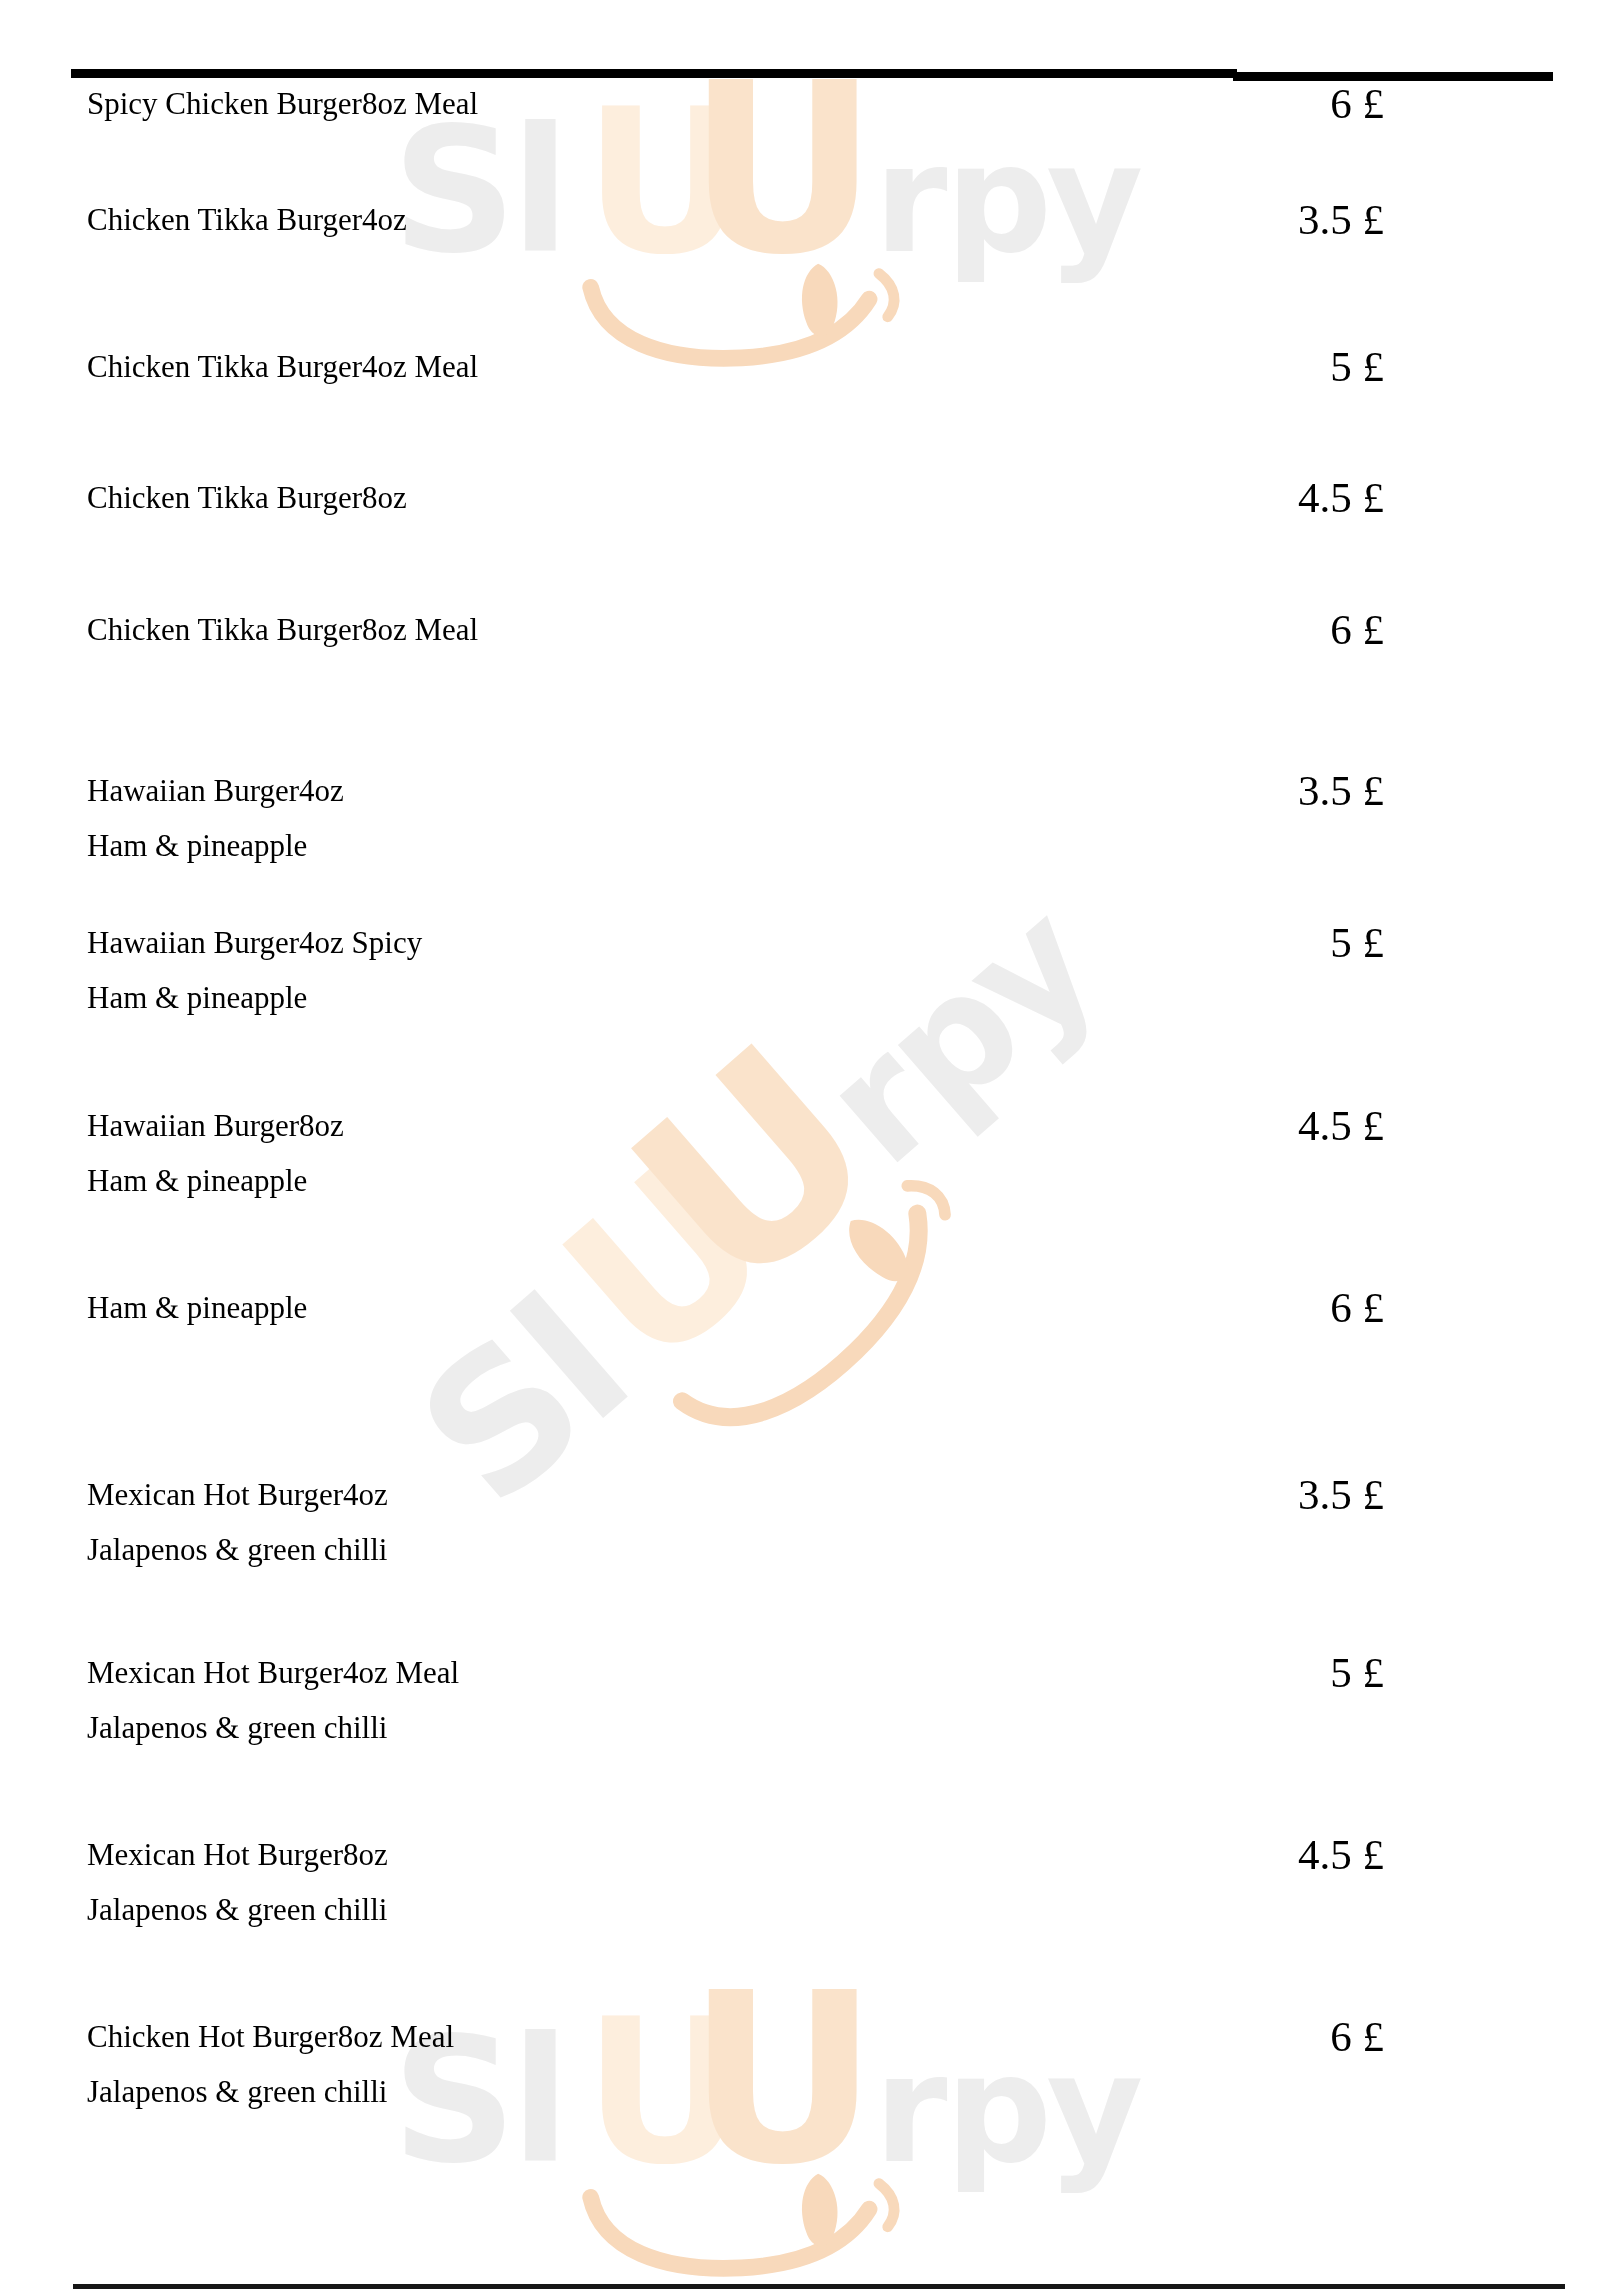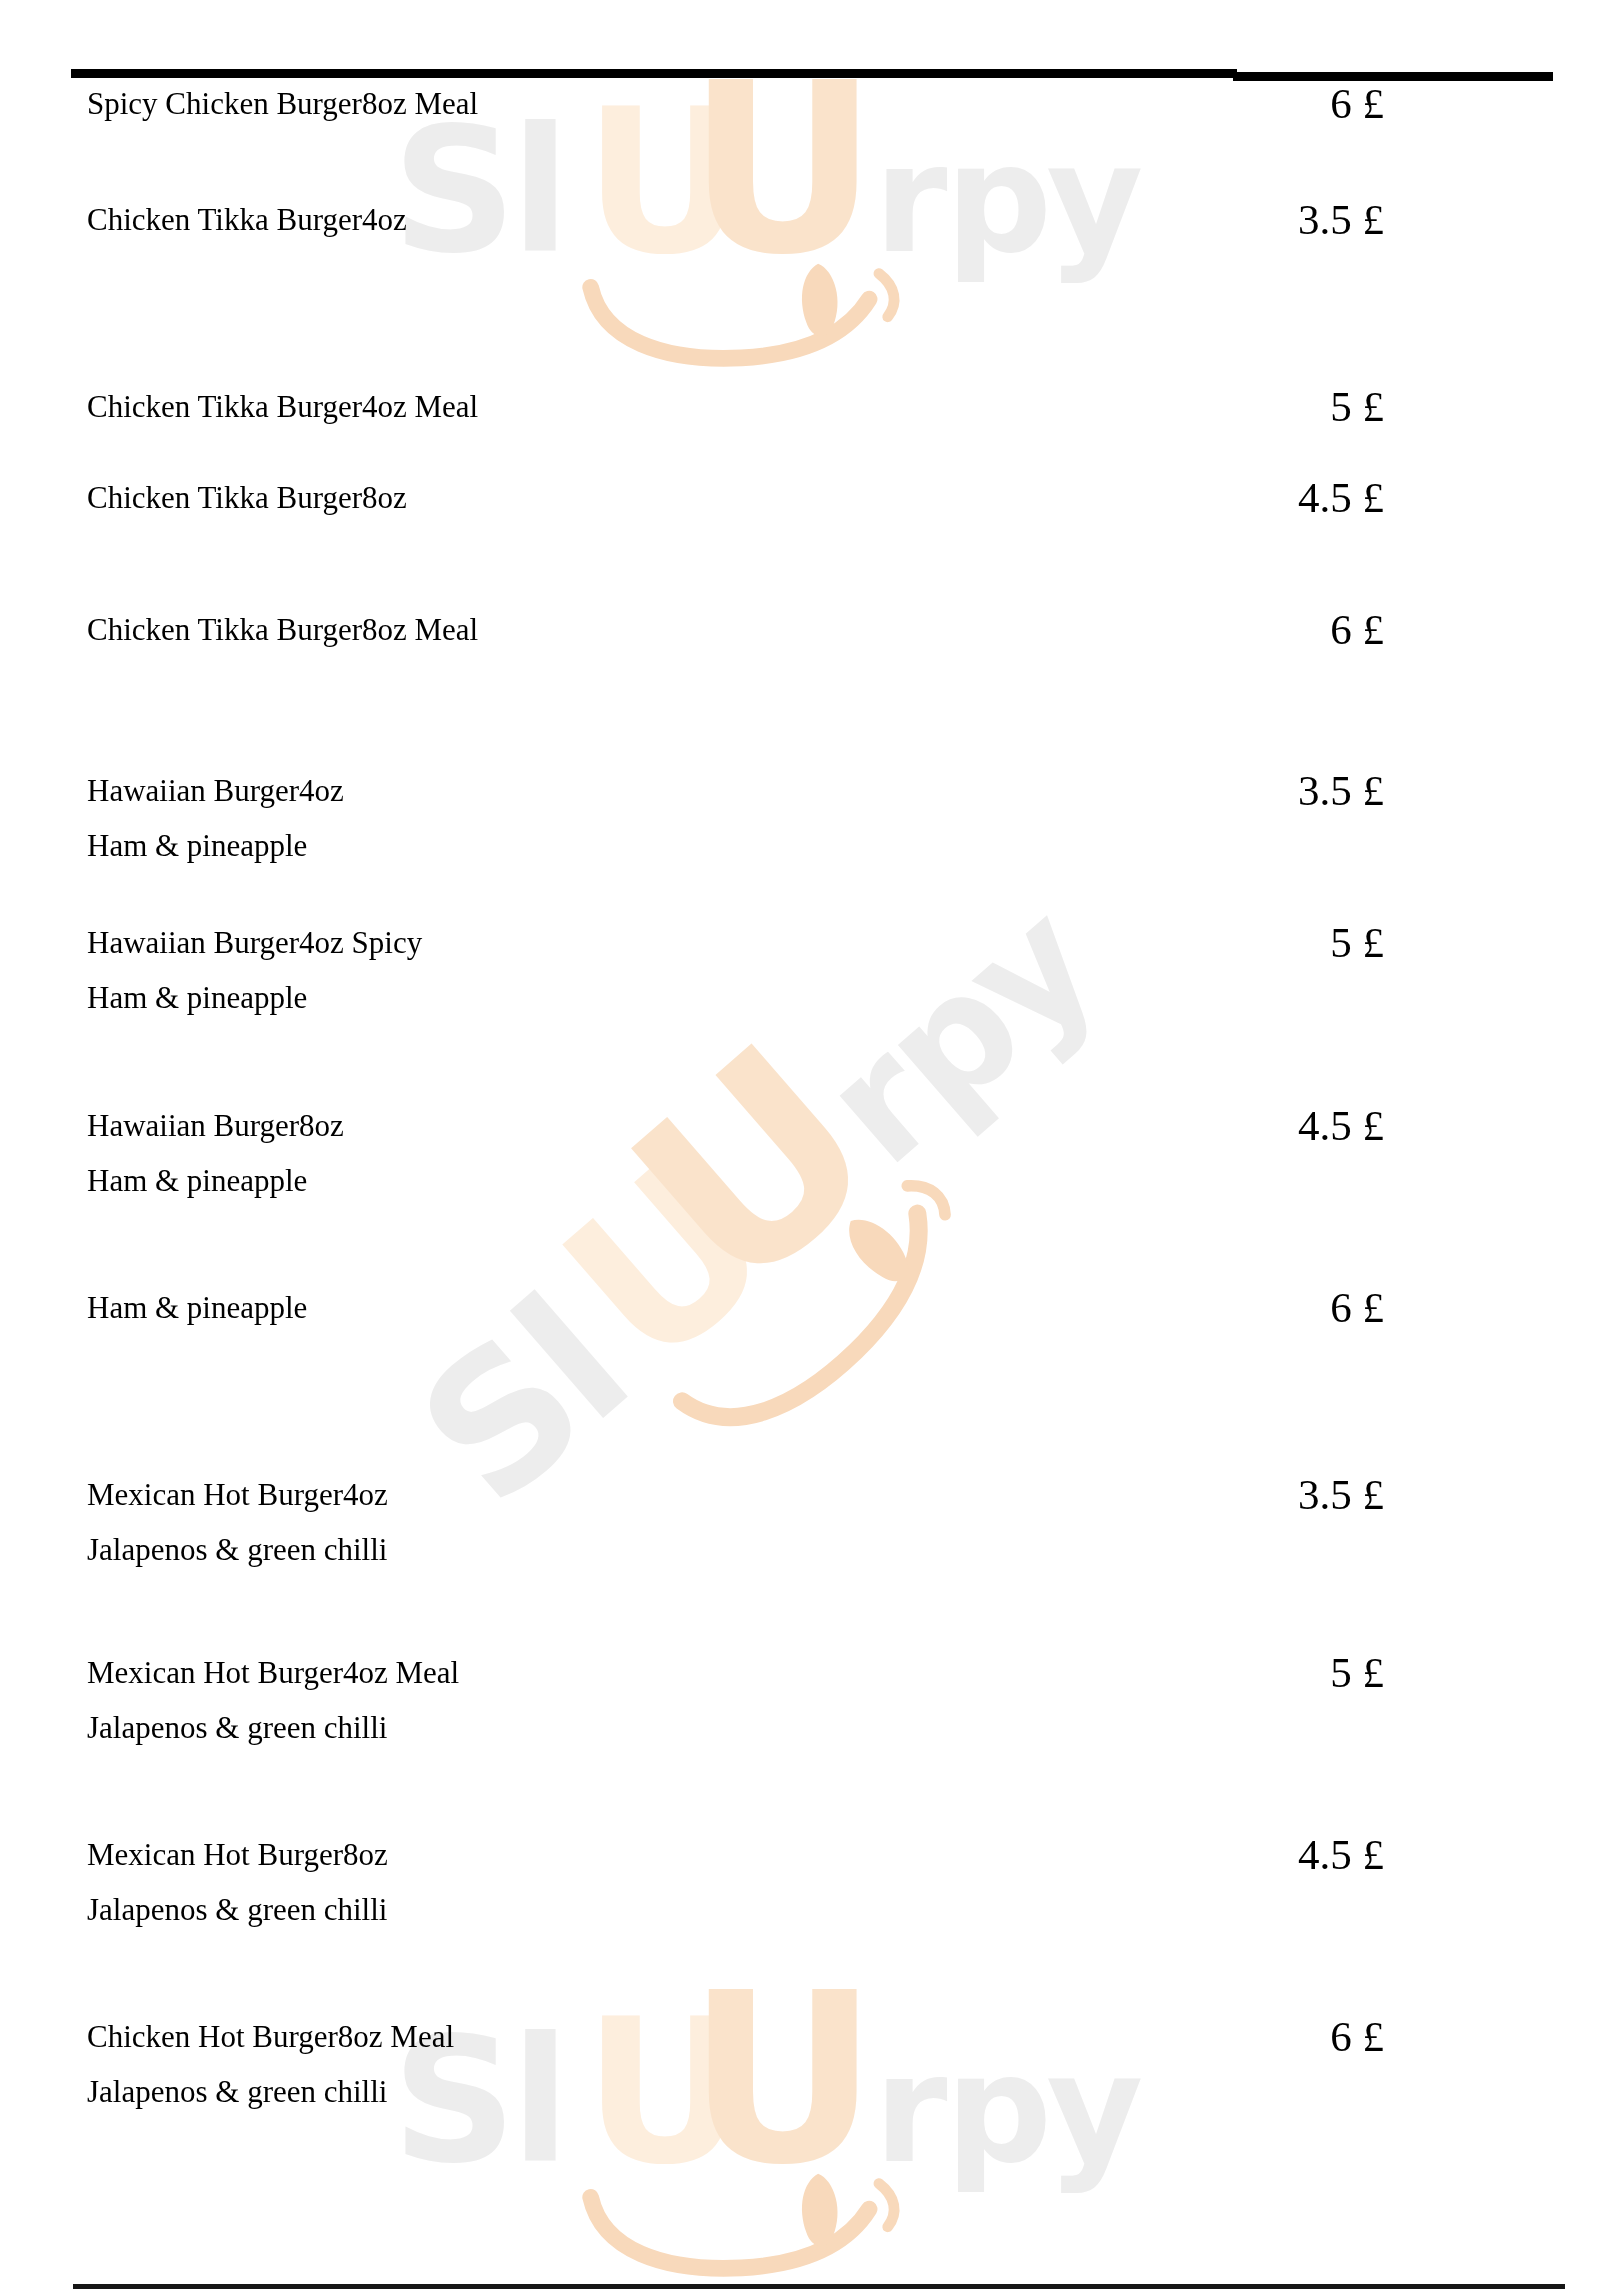--- a/index.html
+++ b/index.html
@@ -81,21 +81,21 @@
     <div class="item-desc"></div>
     <div class="item-price">6 £</div>
   </div>
 
   <div class="row" style="top: 192px;">
     <div class="item-name">Chicken Tikka Burger4oz</div>
     <div class="item-desc"></div>
     <div class="item-price">3.5 £</div>
   </div>
 
-  <div class="row" style="top: 339px; margin-top: 40px;">
+  <div class="row" style="top: 339px;">
     <div class="item-name">Chicken Tikka Burger4oz Meal</div>
     <div class="item-desc"></div>
     <div class="item-price">5 £</div>
   </div>
 
   <div class="row" style="top: 470px;">
     <div class="item-name">Chicken Tikka Burger8oz</div>
     <div class="item-desc"></div>
     <div class="item-price">4.5 £</div>
   </div>

